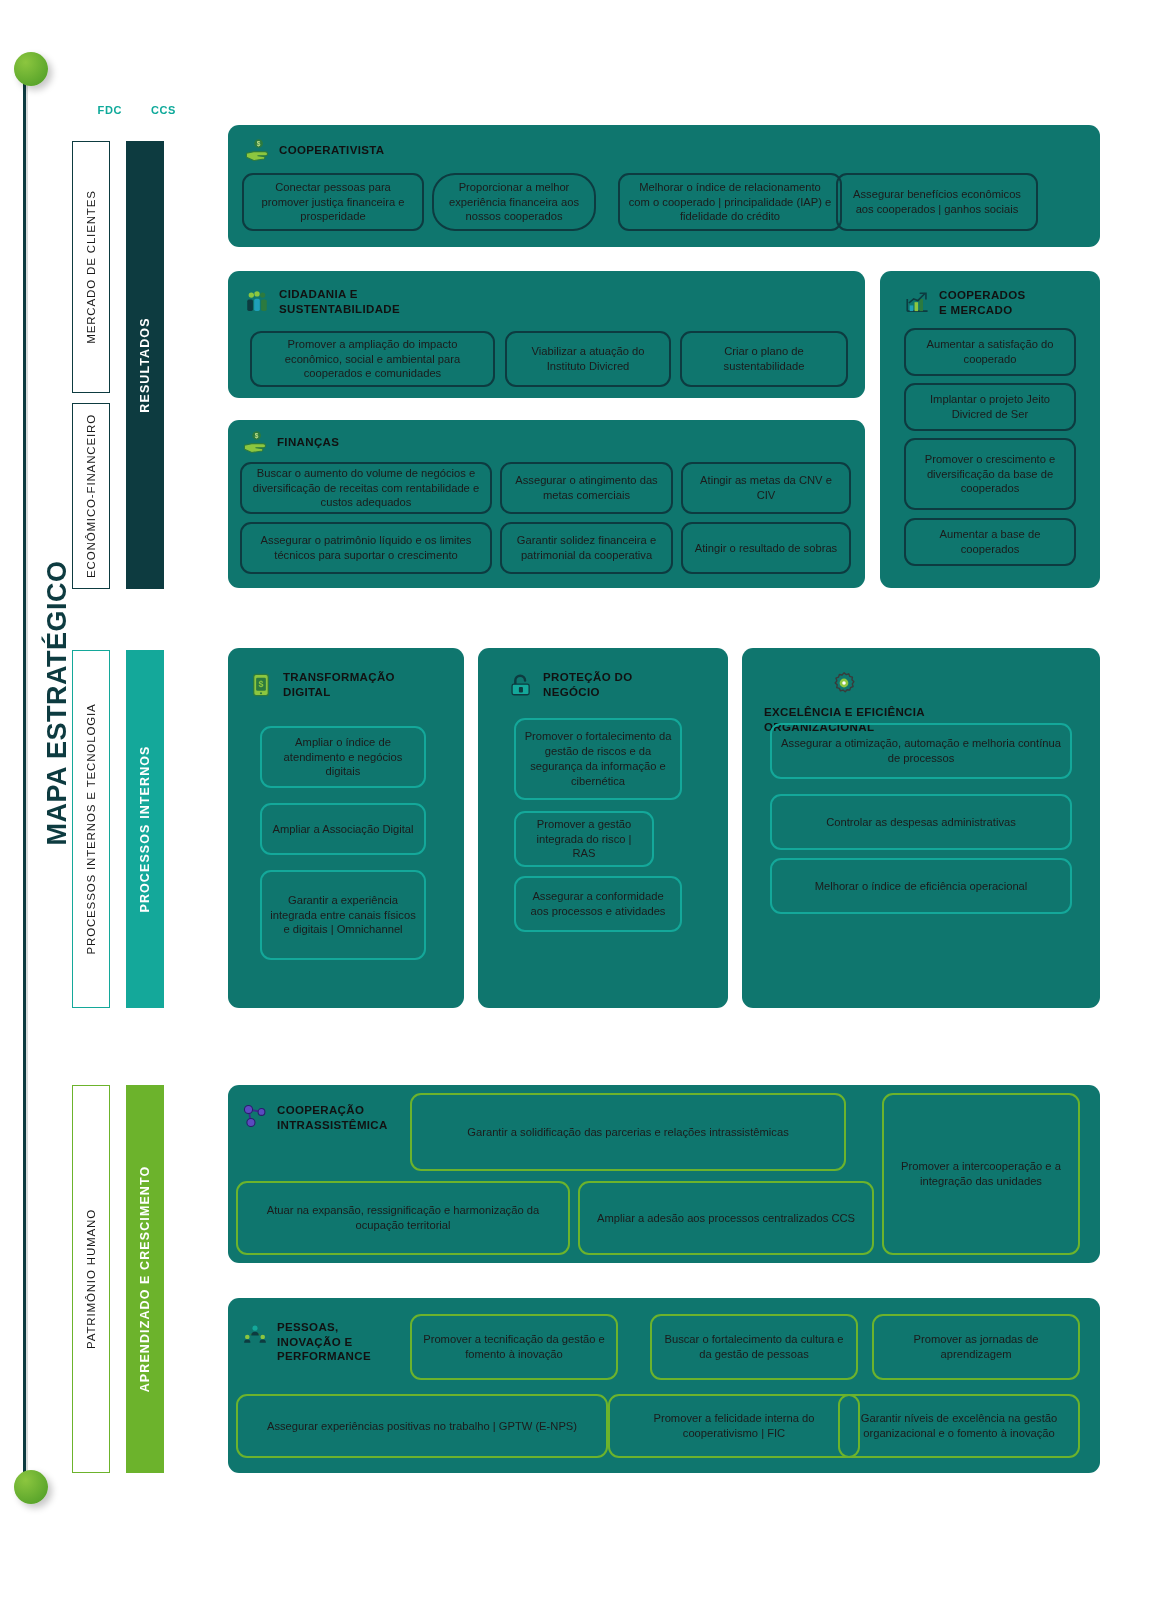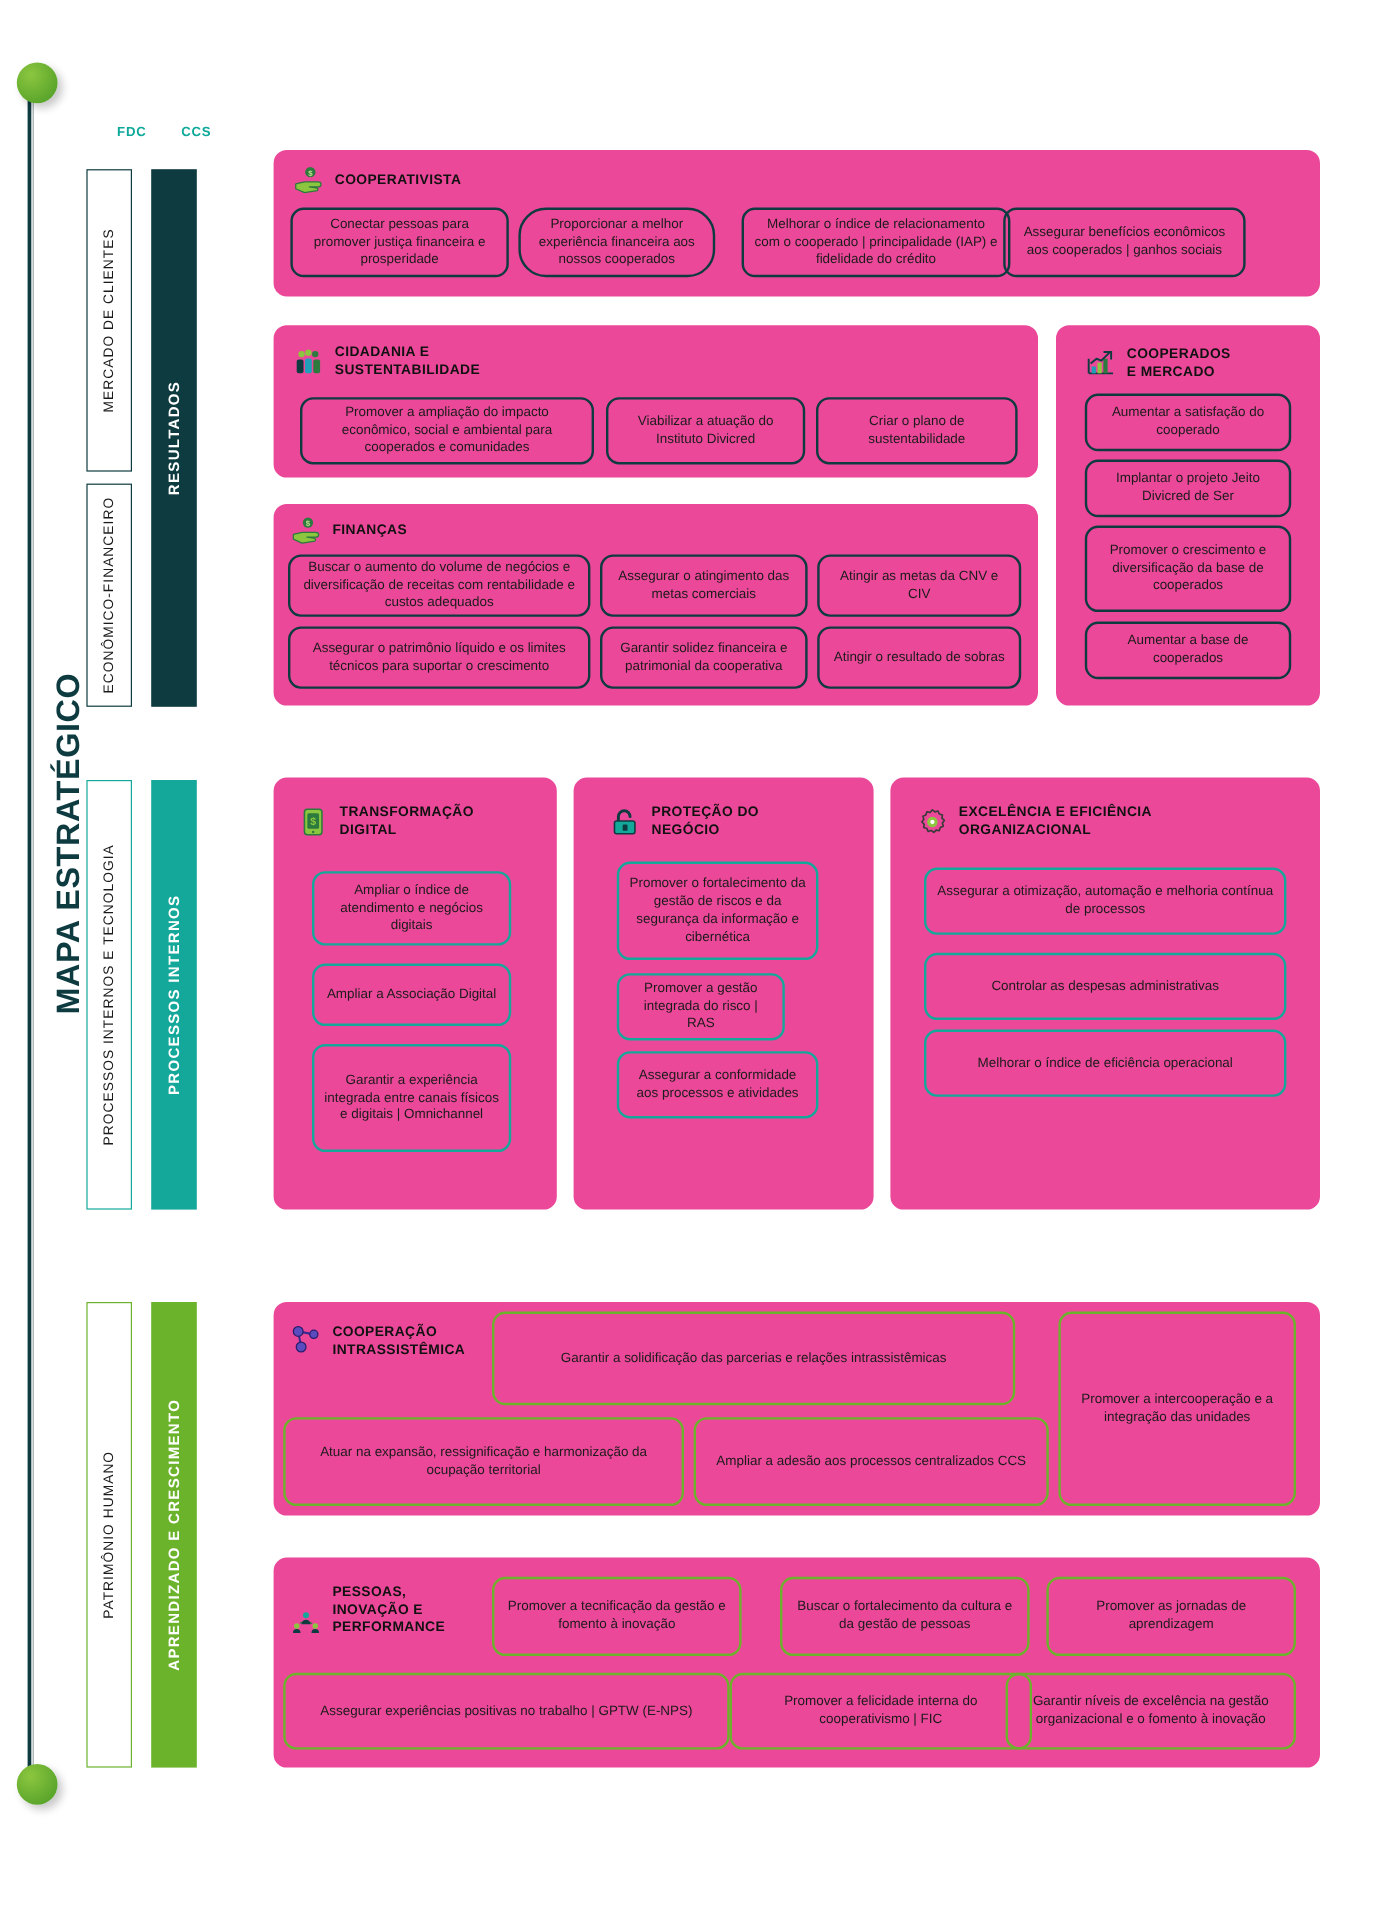--- a/index.html
+++ b/index.html
@@ -47,21 +47,21 @@
   .band-label {
     position: absolute; left: 50%; top: 50%;
     transform: translate(-50%,-50%) rotate(-90deg);
     white-space: nowrap; font-size: 11.5px; letter-spacing: .85px;
     font-weight: 600; text-align: center;
   }
   .band-outer .band-label { color: #1a1a1a; font-weight: 500; }
   .band-inner .band-label { color: #ffffff; font-weight: 700; font-size: 12.5px; letter-spacing: 1.1px; }
 
   
-  .panel { position: absolute; background: #ec4899; border-radius: 11px; }
+  .panel { position: absolute; background: #0f766e; border-radius: 11px; }
 
   .panel-head { position: absolute; display: flex; align-items: center; gap: 9px; }
   .panel-head .ptitle {
     font-size: 11.5px; font-weight: 700; color: #111; letter-spacing: .35px;
     line-height: 1.28; text-transform: uppercase; white-space: pre-line;
   }
   .icon-wrap { width: 26px; height: 26px; flex: 0 0 26px; display:flex; align-items:center; justify-content:center; }
 
   
   .obj {
@@ -221,21 +221,21 @@
       </span>
       <span class="ptitle">PROTEÇÃO DO
 NEGÓCIO</span>
     </div>
     <div class="obj teal" style="left:36px; top:70px; width:168px; height:82px;">Promover o fortalecimento da gestão de riscos e da segurança da informação e cibernética</div>
     <div class="obj teal" style="left:36px; top:163px; width:140px; height:56px;">Promover a gestão integrada do risco | RAS</div>
     <div class="obj teal" style="left:36px; top:228px; width:168px; height:56px;">Assegurar a conformidade aos processos e atividades</div>
   </div>
 
   <div class="panel" style="left:742px; top:648px; width:358px; height:360px;">
-    <div class="panel-head" style="left:22px; top:22px;">
+    <div class="panel-head" style="left:22px; top:22px;flex-direction:column;">
       <span class="icon-wrap">
         <svg viewBox="0 0 32 32" width="26" height="26">
           <path d="M16 3.5 l2.6 2.1 3.2-.9 1.3 3.1 3.2 1 -.5 3.3 2.4 2.3 -2 2.7 1 3.2 -3.1 1.3 -1 3.2 -3.3-.5 -2.3 2.4 -2.7-2 -3.2 1 -1.3-3.1 -3.2-1 .5-3.3 -2.4-2.3 2-2.7 -1-3.2 3.1-1.3 1-3.2 3.3.5z" fill="none" stroke="#3a3a3a" stroke-width="1.7" stroke-linejoin="round"></path>
           <circle cx="16" cy="16" r="5.4" fill="#8cc63f"></circle>
           <circle cx="16" cy="16" r="2.2" fill="#ffffff"></circle>
         </svg>
       </span>
       <span class="ptitle">EXCELÊNCIA E EFICIÊNCIA
 ORGANIZACIONAL</span>
     </div>
@@ -258,21 +258,21 @@
       <span class="ptitle">COOPERAÇÃO
 INTRASSISTÊMICA</span>
     </div>
     <div class="obj green" style="left:182px; top:8px; width:436px; height:78px;">Garantir a solidificação das parcerias e relações intrassistêmicas</div>
     <div class="obj green" style="left:654px; top:8px; width:198px; height:162px;">Promover a intercooperação e a integração das unidades</div>
     <div class="obj green" style="left:8px; top:96px; width:334px; height:74px;">Atuar na expansão, ressignificação e harmonização da ocupação territorial</div>
     <div class="obj green" style="left:350px; top:96px; width:296px; height:74px;">Ampliar a adesão aos processos centralizados CCS</div>
   </div>
 
   <div class="panel" style="left:228px; top:1298px; width:872px; height:175px;">
-    <div class="panel-head" style="left:14px; top:22px; align-items:flex-end;">
+    <div class="panel-head" style="left:14px; top:22px; align-items:flex-start;">
       <span class="icon-wrap">
         <svg viewBox="0 0 32 32" width="26" height="26">
           <path d="M7 22 a10 10 0 0 1 18 0" stroke="#2c7a3e" stroke-width="1.5" fill="none" stroke-dasharray="2.6 2.4"></path>
           <circle cx="16" cy="10" r="3.1" fill="#14a89a"></circle>
           <path d="M11.4 19 a4.6 4.6 0 0 1 9.2 0z" fill="#0d3b40"></path>
           <circle cx="6.5" cy="21" r="2.8" fill="#8cc63f"></circle>
           <path d="M2.6 28 a3.9 3.9 0 0 1 7.8 0z" fill="#0d3b40"></path>
           <circle cx="25.5" cy="21" r="2.8" fill="#8cc63f"></circle>
           <path d="M21.6 28 a3.9 3.9 0 0 1 7.8 0z" fill="#0d3b40"></path>
         </svg>

